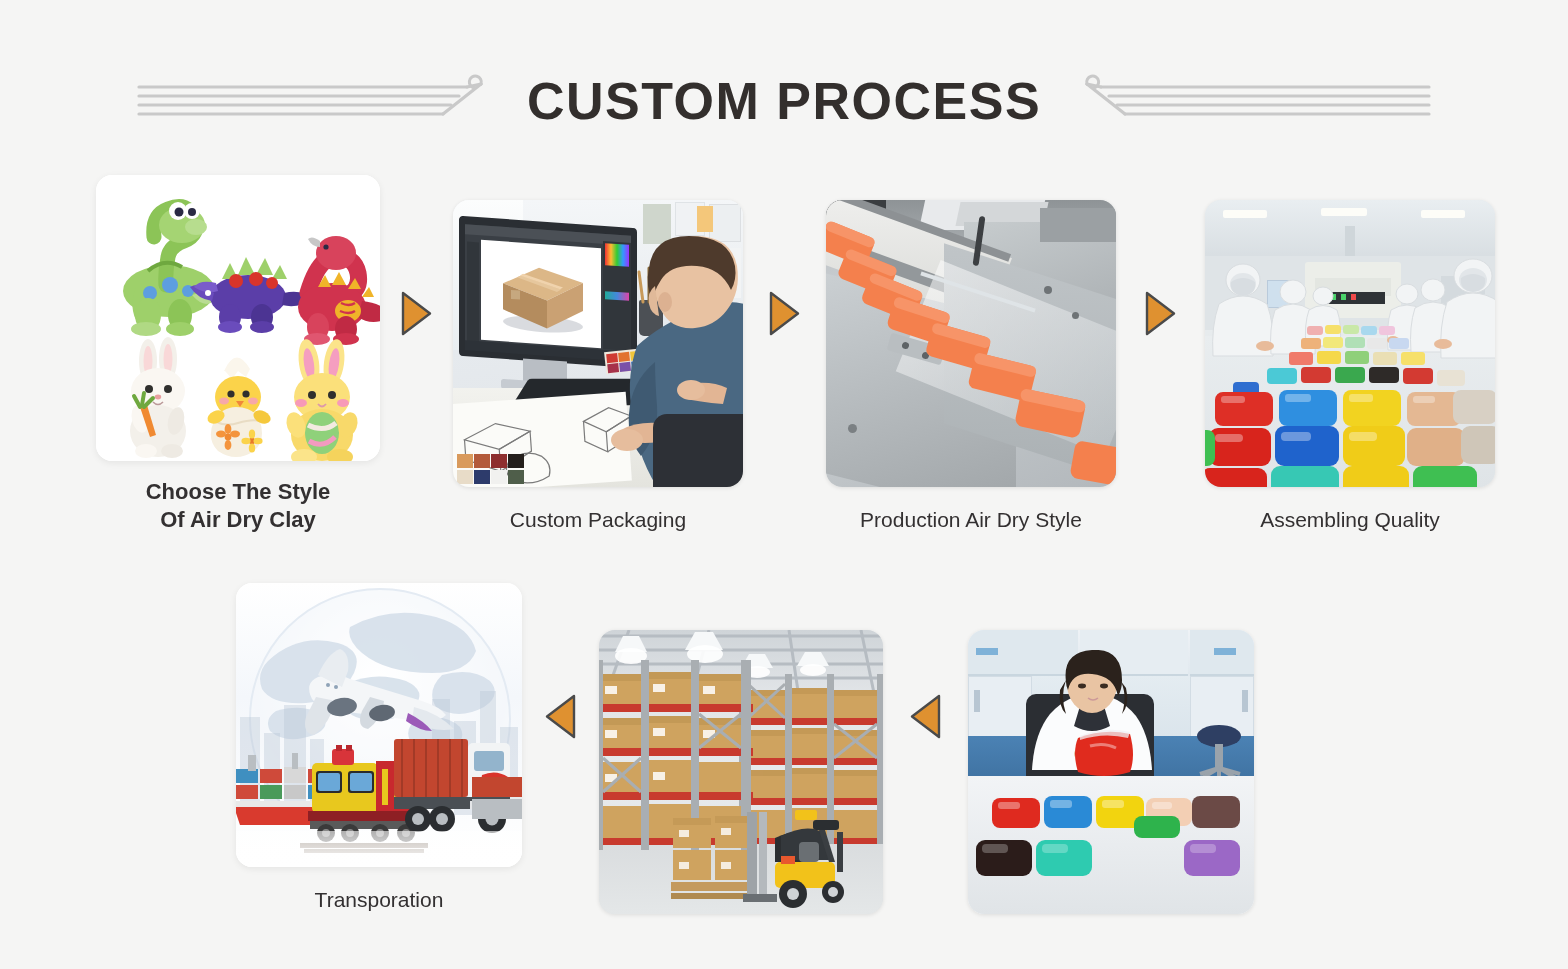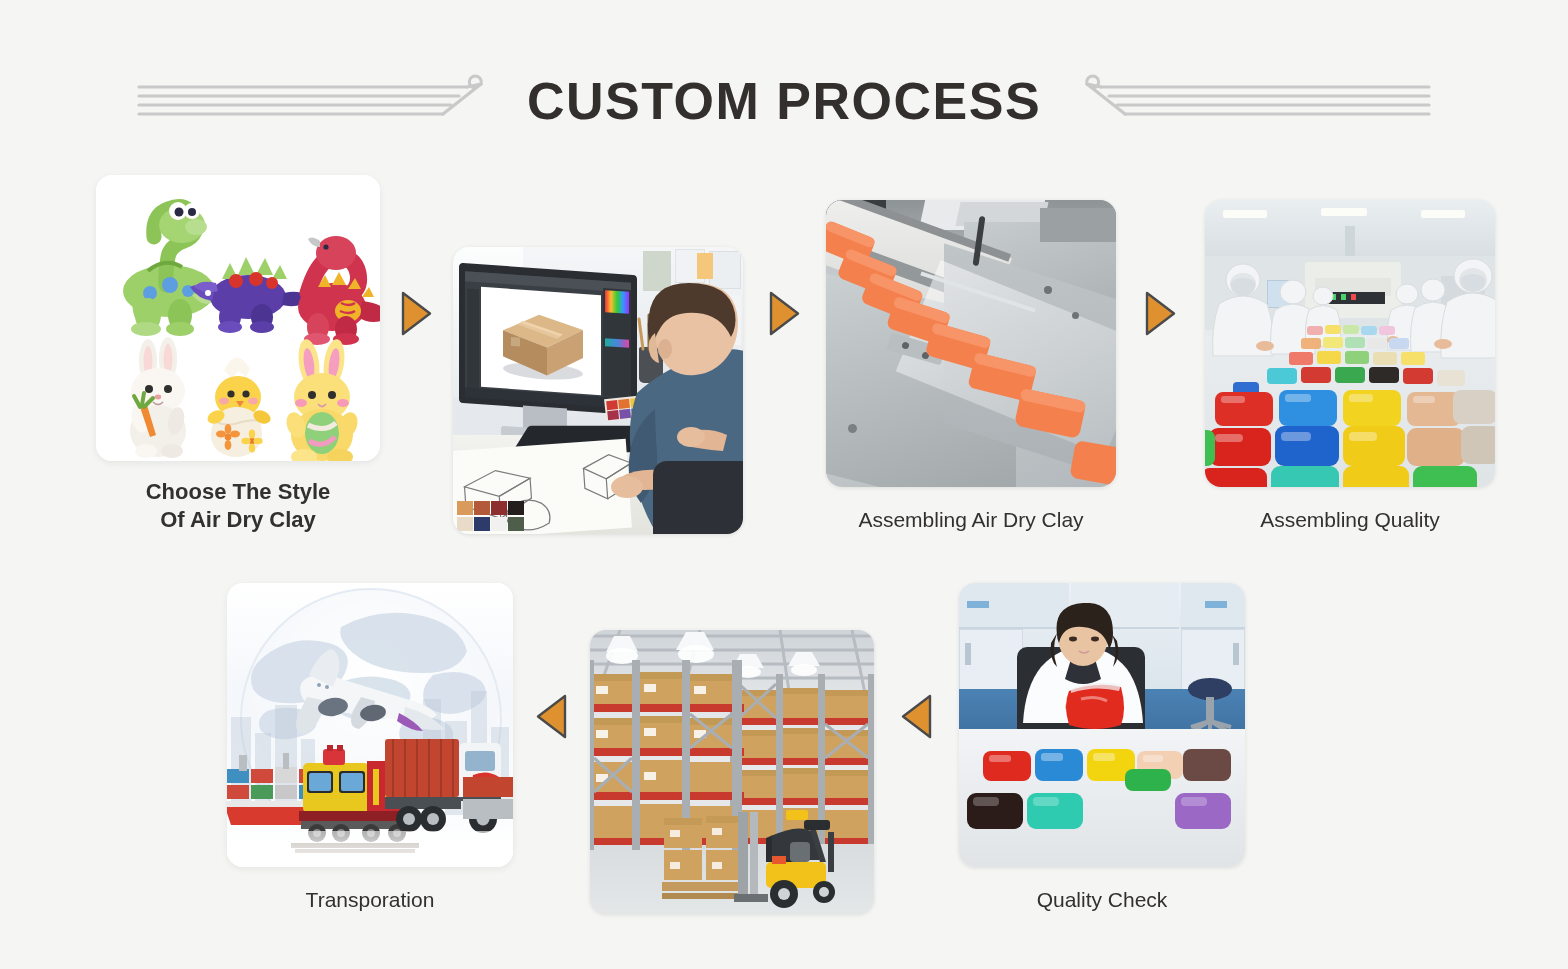--- a/index.html
+++ b/index.html
@@ -22,21 +22,21 @@
   .title {
     font-size: 52px; font-weight: bold; color: #332f2d;
     letter-spacing: 1.5px; white-space: nowrap;
     font-family: "Liberation Sans", sans-serif;
   }
   .title .gap { display: inline-block; width: 16px; }
 
   
   .row { position: absolute; display: flex; align-items: flex-end; }
   .row1 { left: 96px; top: 175px; }
-  .row2 { left: 227px; top: 583px; }
+  .row2 { left: 236px; top: 583px; }
 
   .step { position: relative; }
   .card {
     border-radius: 16px; overflow: hidden; background: #ffffff;
     box-shadow: 0 1px 4px rgba(0,0,0,0.10);
     position: relative;
   }
   .card.plain { box-shadow: 0 2px 7px rgba(0,0,0,0.07); }
   .caption {
     text-align: center; color: #333031;
@@ -355,20 +355,21 @@
             <path d="M84 150 q24 -4 40 4 l-4 16 q-24 -2 -40 -6 Z" fill="#e2b594"></path>
             <ellipse cx="88" cy="156" rx="14" ry="10" fill="#e6bd9d"></ellipse>
             <path d="M52 36 q6 -34 40 -34 q36 0 42 30 q4 26 -10 44 q-12 16 -32 18 q-24 2 -34 -18 q-10 -20 -6 -40 Z" fill="#e8c2a2"></path>
             <path d="M46 34 q4 -32 40 -32 q40 0 46 30 q2 14 -4 24 q-10 -22 -34 -24 q-26 -2 -36 14 q-8 12 -8 22 q-8 -16 -4 -34 Z" fill="#4e3a2c"></path>
             <path d="M52 52 q-8 6 -6 18 q2 10 10 12" fill="#e0b999"></path>
             <ellipse cx="62" cy="68" rx="7" ry="10" fill="#dcb191"></ellipse>
           </svg>
           <div class="abs" style="left:200px;top:214px;width:92px;height:73px;background:#2d3036;border-radius:14px 0 0 0;"></div>
         </div>
       </div>
+      <div class="caption">Custom Packaging</div>
     </div>
 
     <div class="arrow" style="margin:115px 0 0 25px;">
       <svg width="33" height="47" viewBox="0 0 33 47">
         <path d="M3 3 L30 23.5 L3 44 Z" fill="#df9130" stroke="#4a4a4a" stroke-width="2.4" stroke-linejoin="round"></path>
       </svg>
     </div>
 
     <div class="step" style="margin-left:25px;">
       <div class="card" style="width:290px;height:287px;">
@@ -432,21 +433,21 @@
               <g transform="translate(250,240) rotate(10)">
                 <rect x="0" y="0" width="62" height="38" rx="8" fill="#f4804d"></rect>
               </g>
             </g>
           </svg>
 
           <div class="abs" style="left:92px;top:90px;width:120px;height:4px;background:#dfe4e7;transform:rotate(18deg);"></div>
           <div class="abs" style="left:150px;top:16px;width:6px;height:50px;background:#3c3f42;border-radius:3px;transform:rotate(8deg);"></div>
         </div>
       </div>
-      <div class="caption">Assembling Air Dry Clay</div>
+      <div class="caption">Production Air Dry Style</div>
     </div>
 
     <div class="arrow" style="margin:115px 0 0 28px;">
       <svg width="33" height="47" viewBox="0 0 33 47">
         <path d="M3 3 L30 23.5 L3 44 Z" fill="#df9130" stroke="#4a4a4a" stroke-width="2.4" stroke-linejoin="round"></path>
       </svg>
     </div>
 
     <div class="step" style="margin-left:28px;">
       <div class="card" style="width:290px;height:287px;">
@@ -1011,17 +1012,16 @@
               <rect x="216" y="54" width="56" height="36" rx="9" fill="#9b68c6"></rect>
               <g fill="#ffffff" opacity="0.25">
                 <rect x="14" y="58" width="26" height="9" rx="4"></rect>
                   <rect x="74" y="58" width="26" height="9" rx="4"></rect>
                 <rect x="222" y="58" width="26" height="9" rx="4"></rect>
               </g>
             </g>
           </svg>
         </div>
       </div>
-      <div class="caption">Quality Check</div>
     </div>
   </div>
 
 </div>
 
 </body></html>

